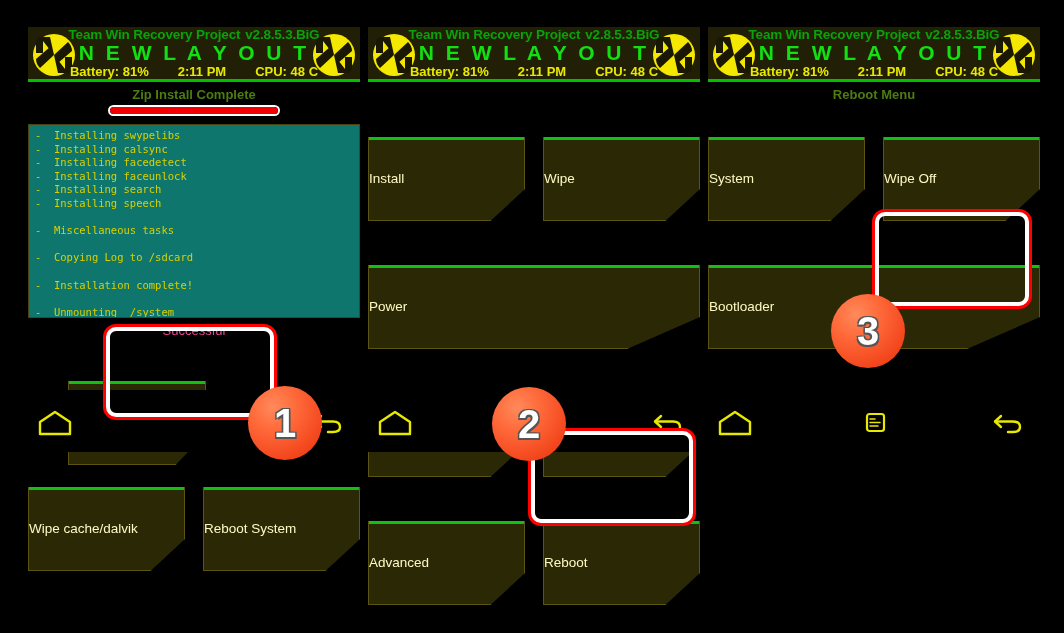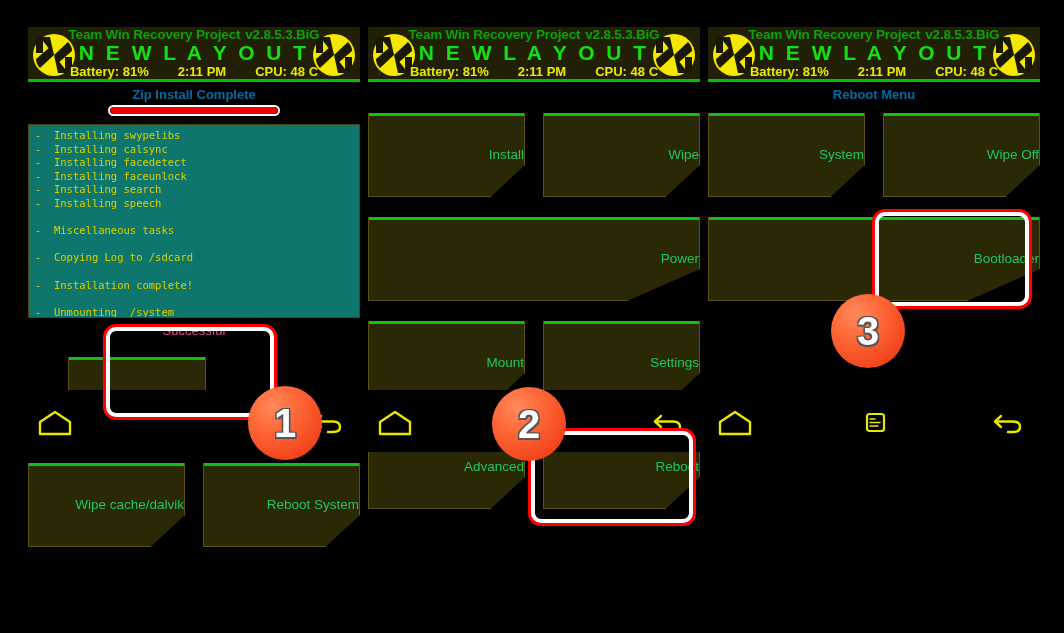--- a/index.html
+++ b/index.html
@@ -72,21 +72,21 @@
     color: #e8e800;
     font-size: 13px;
     font-weight: bold;
     line-height: 15px;
     white-space: nowrap;
   }
 
   
   .caption {
     text-align: center;
-    color: #0369a1;
+    color: #4d7c0f;
     font-size: 13px;
     font-weight: bold;
     margin-top: 5px;
     height: 16px;
     line-height: 16px;
   }
   .caption.cyan { color: #ec4899; font-weight: normal; }
 
   
   .progress-wrap {
@@ -128,27 +128,28 @@
     gap: 18px;
     margin-bottom: 20px;
   }
   .twrp-btn {
     position: relative;
     flex: 1;
     height: 84px;
     background: #2b2806;
     border: 1px solid #5d5410;
     border-top: none;
-    color: #22c55e;
+    color: #fef9c3;
     font-size: 13.5px;
     display: flex;
     align-items: center;
-    justify-content: flex-end;
+    justify-content: flex-start;
     -webkit-clip-path: polygon(0 0, 100% 0, 100% 62%, 78% 100%, 0 100%);
     clip-path: polygon(0 0, 100% 0, 100% 62%, 78% 100%, 0 100%);
+    margin-top: 24px;
   }
   .twrp-btn::before {
     content: "";
     position: absolute;
     left: 0; right: 0; top: 0;
     height: 3px;
     background: #12c012;
   }
   .twrp-btn span { position: relative; z-index: 2; }
 

